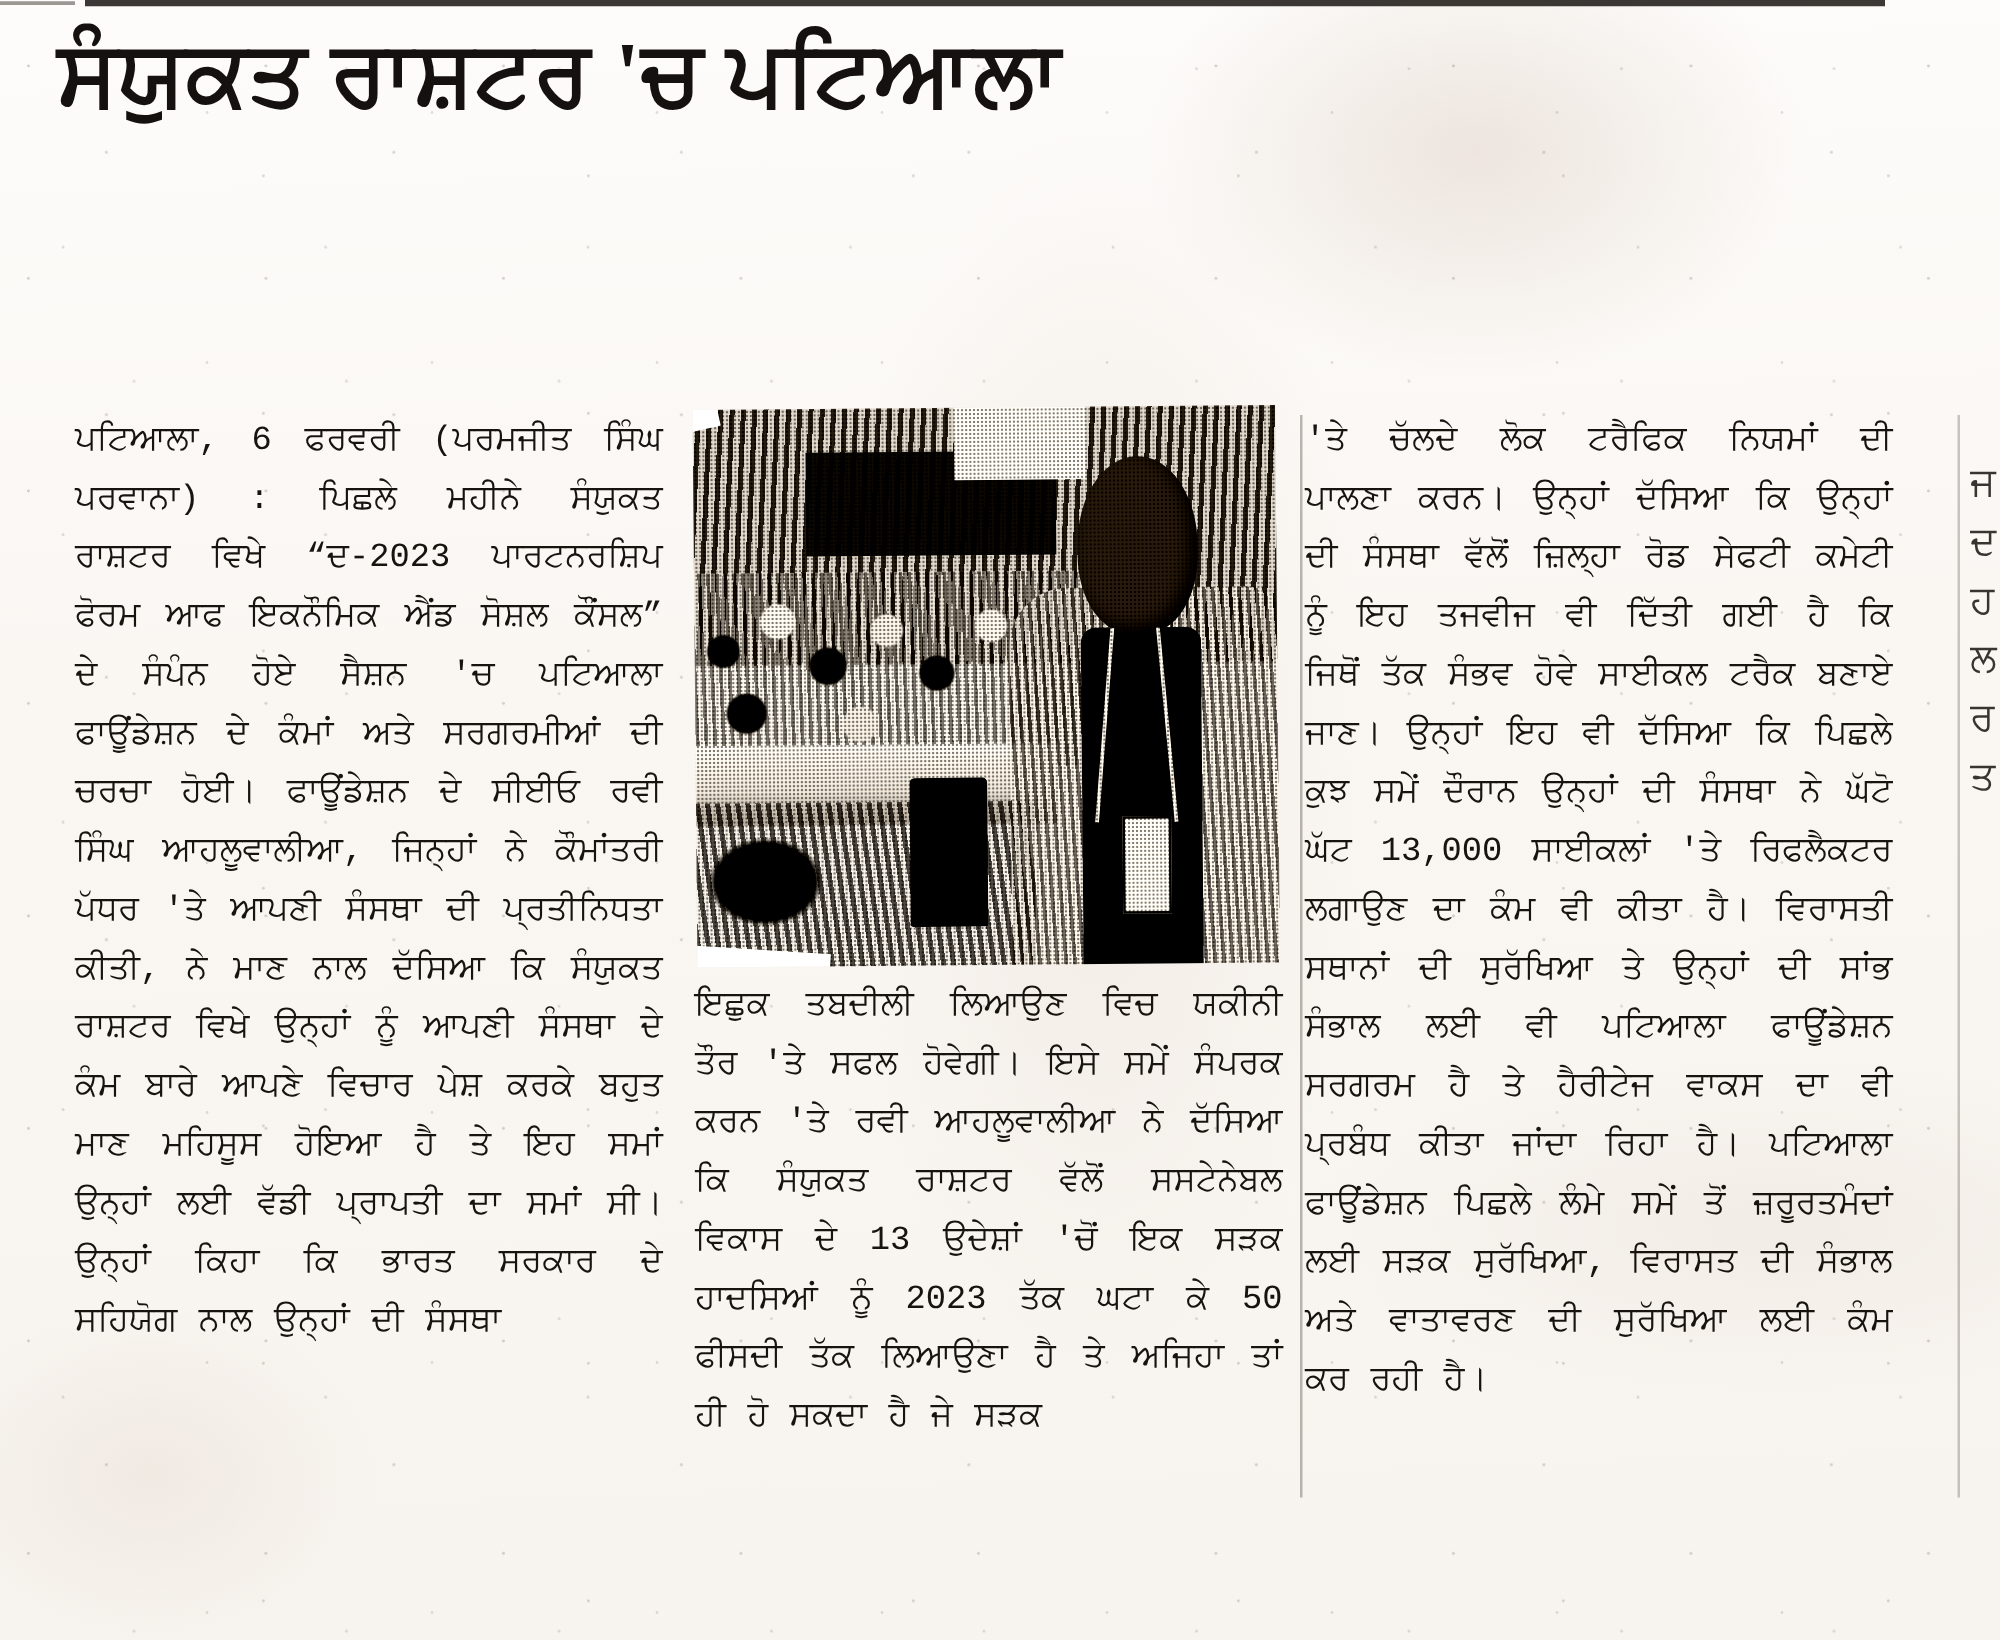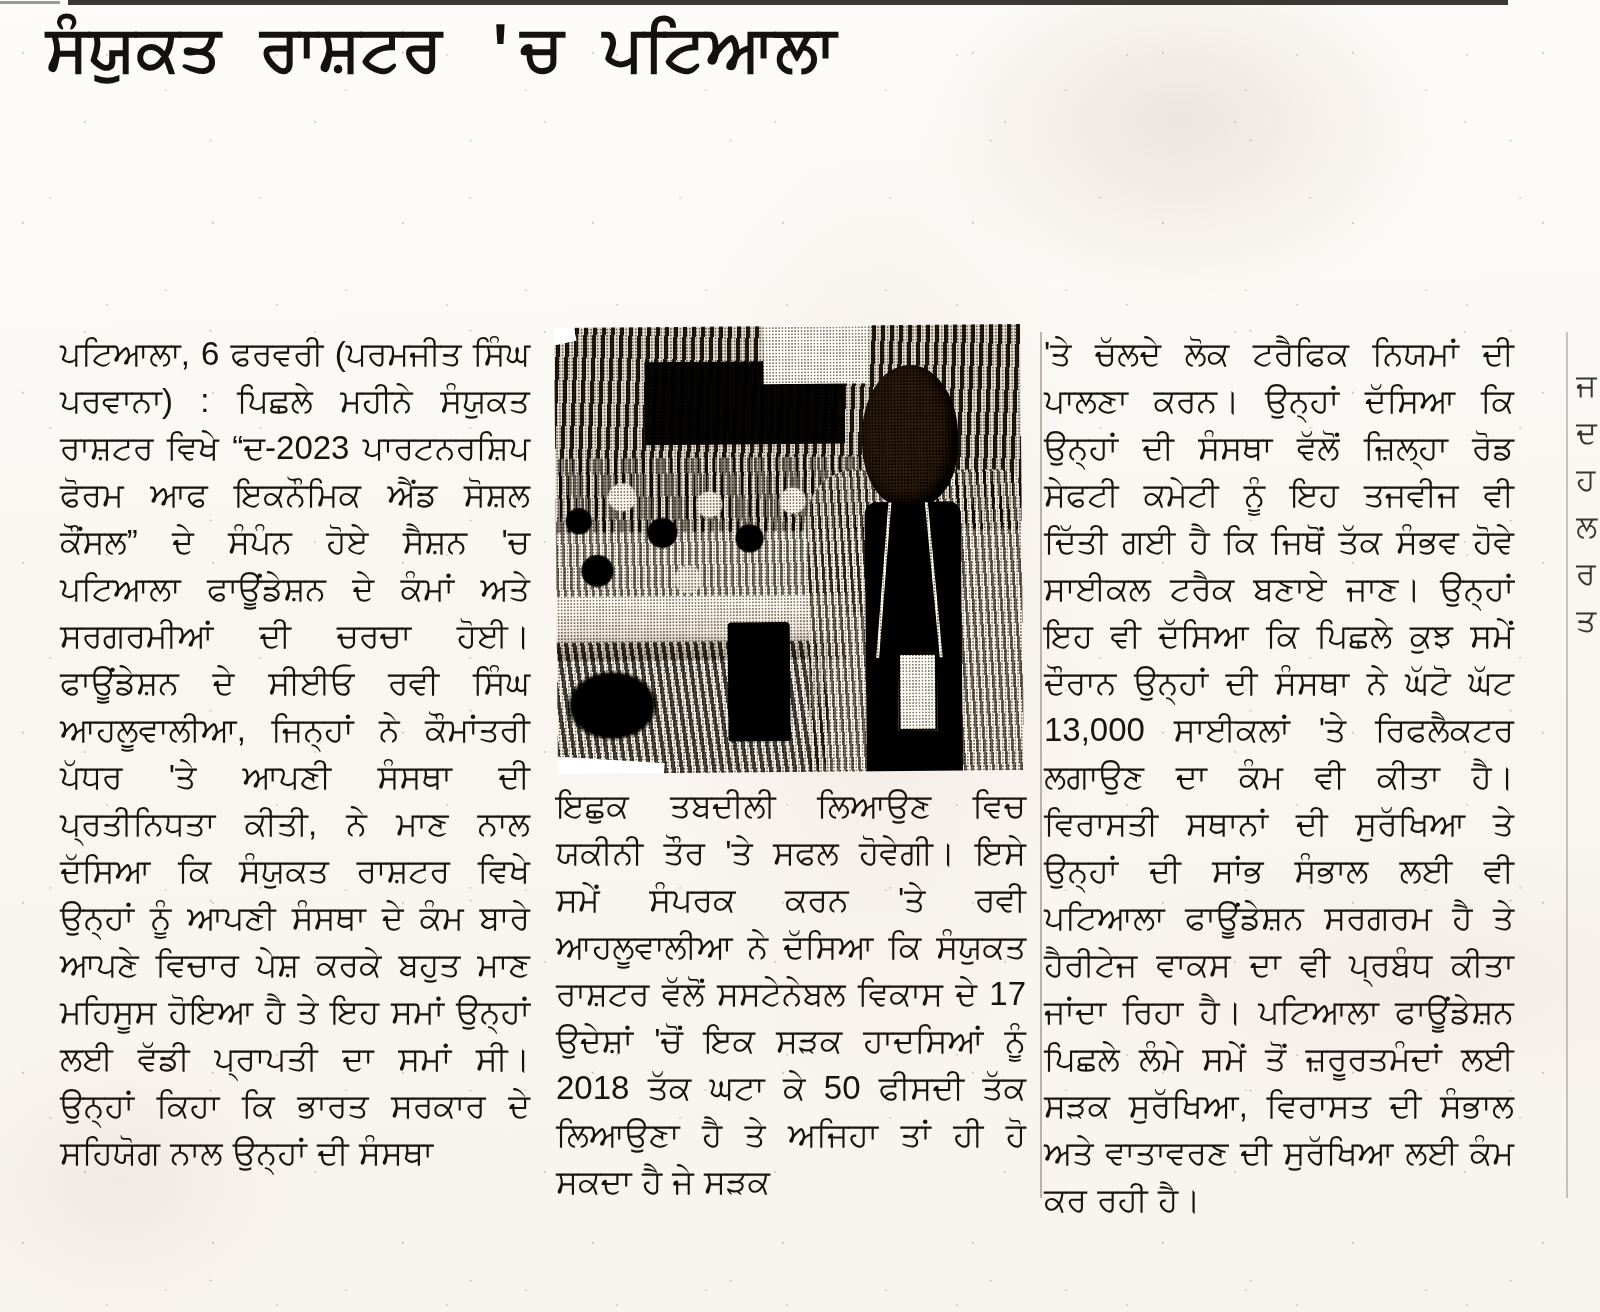--- a/index.html
+++ b/index.html
@@ -62,36 +62,36 @@
     opacity: .5;
   }
 
   
   .headline {
     position: absolute;
     left: 46px;
     top: 16px;
     width: 1520px;
     color: #14110f;
-    font-family: Liberation Mono, monospace;
+    font-family: Liberation Serif, serif;
     font-weight: 700;
-    font-size: 63px;
+    font-size: 72px;
     line-height: 1.22;
     letter-spacing: 1px;
     white-space: nowrap;
   }
   .headline .hl-line { display: block; }
   .headline .hl-line + .hl-line { margin-top: 6px; }
 
   
   .col {
     position: absolute;
     color: #17130f;
-    font-family: Liberation Sans, sans-serif;
-    font-size: 33px;
+    font-family: Liberation Mono, monospace;
+    font-size: 27px;
     line-height: 47px;
     text-align: justify;
     text-justify: inter-word;
     word-spacing: 1px;
   }
   .col p { margin: 0; }
 
   #col1 { left: 60px;  top: 330px;  width: 470px; }
   #col2 { left: 556px; top: 782px;  width: 470px; }
   #col3 { left: 1044px; top: 330px; width: 470px; }
@@ -330,21 +330,21 @@
       <div class="ph-edge-tl"></div>
       <div class="ph-edge-bl"></div>
     </div>
   </div>
 
   <div class="col" id="col1">
     <p>ਪਟਿਆਲਾ, 6 ਫਰਵਰੀ (ਪਰਮਜੀਤ ਸਿੰਘ ਪਰਵਾਨਾ) : ਪਿਛਲੇ ਮਹੀਨੇ ਸੰਯੁਕਤ ਰਾਸ਼ਟਰ ਵਿਖੇ “ਦ-2023 ਪਾਰਟਨਰਸ਼ਿਪ ਫੋਰਮ ਆਫ ਇਕਨੌਮਿਕ ਐਂਡ ਸੋਸ਼ਲ ਕੌਂਸਲ” ਦੇ ਸੰਪੰਨ ਹੋਏ ਸੈਸ਼ਨ 'ਚ ਪਟਿਆਲਾ ਫਾਊਂਡੇਸ਼ਨ ਦੇ ਕੰਮਾਂ ਅਤੇ ਸਰਗਰਮੀਆਂ ਦੀ ਚਰਚਾ ਹੋਈ। ਫਾਊਂਡੇਸ਼ਨ ਦੇ ਸੀਈਓ ਰਵੀ ਸਿੰਘ ਆਹਲੂਵਾਲੀਆ, ਜਿਨ੍ਹਾਂ ਨੇ ਕੌਮਾਂਤਰੀ ਪੱਧਰ 'ਤੇ ਆਪਣੀ ਸੰਸਥਾ ਦੀ ਪ੍ਰਤੀਨਿਧਤਾ ਕੀਤੀ, ਨੇ ਮਾਣ ਨਾਲ ਦੱਸਿਆ ਕਿ ਸੰਯੁਕਤ ਰਾਸ਼ਟਰ ਵਿਖੇ ਉਨ੍ਹਾਂ ਨੂੰ ਆਪਣੀ ਸੰਸਥਾ ਦੇ ਕੰਮ ਬਾਰੇ ਆਪਣੇ ਵਿਚਾਰ ਪੇਸ਼ ਕਰਕੇ ਬਹੁਤ ਮਾਣ ਮਹਿਸੂਸ ਹੋਇਆ ਹੈ ਤੇ ਇਹ ਸਮਾਂ ਉਨ੍ਹਾਂ ਲਈ ਵੱਡੀ ਪ੍ਰਾਪਤੀ ਦਾ ਸਮਾਂ ਸੀ। ਉਨ੍ਹਾਂ ਕਿਹਾ ਕਿ ਭਾਰਤ ਸਰਕਾਰ ਦੇ ਸਹਿਯੋਗ ਨਾਲ ਉਨ੍ਹਾਂ ਦੀ ਸੰਸਥਾ</p>
   </div>
 
   <div class="col" id="col2">
-    <p>ਇਛੁਕ ਤਬਦੀਲੀ ਲਿਆਉਣ ਵਿਚ ਯਕੀਨੀ ਤੌਰ 'ਤੇ ਸਫਲ ਹੋਵੇਗੀ। ਇਸੇ ਸਮੇਂ ਸੰਪਰਕ ਕਰਨ 'ਤੇ ਰਵੀ ਆਹਲੂਵਾਲੀਆ ਨੇ ਦੱਸਿਆ ਕਿ ਸੰਯੁਕਤ ਰਾਸ਼ਟਰ ਵੱਲੋਂ ਸਸਟੇਨੇਬਲ ਵਿਕਾਸ ਦੇ 17 ਉਦੇਸ਼ਾਂ 'ਚੋਂ ਇਕ ਸੜਕ ਹਾਦਸਿਆਂ ਨੂੰ 2018 ਤੱਕ ਘਟਾ ਕੇ 50 ਫੀਸਦੀ ਤੱਕ ਲਿਆਉਣਾ ਹੈ ਤੇ ਅਜਿਹਾ ਤਾਂ ਹੀ ਹੋ ਸਕਦਾ ਹੈ ਜੇ ਸੜਕ</p>
+    <p>ਇਛੁਕ ਤਬਦੀਲੀ ਲਿਆਉਣ ਵਿਚ ਯਕੀਨੀ ਤੌਰ 'ਤੇ ਸਫਲ ਹੋਵੇਗੀ। ਇਸੇ ਸਮੇਂ ਸੰਪਰਕ ਕਰਨ 'ਤੇ ਰਵੀ ਆਹਲੂਵਾਲੀਆ ਨੇ ਦੱਸਿਆ ਕਿ ਸੰਯੁਕਤ ਰਾਸ਼ਟਰ ਵੱਲੋਂ ਸਸਟੇਨੇਬਲ ਵਿਕਾਸ ਦੇ 13 ਉਦੇਸ਼ਾਂ 'ਚੋਂ ਇਕ ਸੜਕ ਹਾਦਸਿਆਂ ਨੂੰ 2023 ਤੱਕ ਘਟਾ ਕੇ 50 ਫੀਸਦੀ ਤੱਕ ਲਿਆਉਣਾ ਹੈ ਤੇ ਅਜਿਹਾ ਤਾਂ ਹੀ ਹੋ ਸਕਦਾ ਹੈ ਜੇ ਸੜਕ</p>
   </div>
 
   <div class="col" id="col3">
     <p>'ਤੇ ਚੱਲਦੇ ਲੋਕ ਟਰੈਫਿਕ ਨਿਯਮਾਂ ਦੀ ਪਾਲਣਾ ਕਰਨ। ਉਨ੍ਹਾਂ ਦੱਸਿਆ ਕਿ ਉਨ੍ਹਾਂ ਦੀ ਸੰਸਥਾ ਵੱਲੋਂ ਜ਼ਿਲ੍ਹਾ ਰੋਡ ਸੇਫਟੀ ਕਮੇਟੀ ਨੂੰ ਇਹ ਤਜਵੀਜ ਵੀ ਦਿੱਤੀ ਗਈ ਹੈ ਕਿ ਜਿਥੋਂ ਤੱਕ ਸੰਭਵ ਹੋਵੇ ਸਾਈਕਲ ਟਰੈਕ ਬਣਾਏ ਜਾਣ। ਉਨ੍ਹਾਂ ਇਹ ਵੀ ਦੱਸਿਆ ਕਿ ਪਿਛਲੇ ਕੁਝ ਸਮੇਂ ਦੌਰਾਨ ਉਨ੍ਹਾਂ ਦੀ ਸੰਸਥਾ ਨੇ ਘੱਟੋ ਘੱਟ 13,000 ਸਾਈਕਲਾਂ 'ਤੇ ਰਿਫਲੈਕਟਰ ਲਗਾਉਣ ਦਾ ਕੰਮ ਵੀ ਕੀਤਾ ਹੈ। ਵਿਰਾਸਤੀ ਸਥਾਨਾਂ ਦੀ ਸੁਰੱਖਿਆ ਤੇ ਉਨ੍ਹਾਂ ਦੀ ਸਾਂਭ ਸੰਭਾਲ ਲਈ ਵੀ ਪਟਿਆਲਾ ਫਾਊਂਡੇਸ਼ਨ ਸਰਗਰਮ ਹੈ ਤੇ ਹੈਰੀਟੇਜ ਵਾਕਸ ਦਾ ਵੀ ਪ੍ਰਬੰਧ ਕੀਤਾ ਜਾਂਦਾ ਰਿਹਾ ਹੈ। ਪਟਿਆਲਾ ਫਾਊਂਡੇਸ਼ਨ ਪਿਛਲੇ ਲੰਮੇ ਸਮੇਂ ਤੋਂ ਜ਼ਰੂਰਤਮੰਦਾਂ ਲਈ ਸੜਕ ਸੁਰੱਖਿਆ, ਵਿਰਾਸਤ ਦੀ ਸੰਭਾਲ ਅਤੇ ਵਾਤਾਵਰਣ ਦੀ ਸੁਰੱਖਿਆ ਲਈ ਕੰਮ ਕਰ ਰਹੀ ਹੈ।</p>
   </div>
 
   <div id="col4-sliver">
     <p>ਜ ਦ ਹ ਲ ਰ ਤ</p>
   </div>
 

